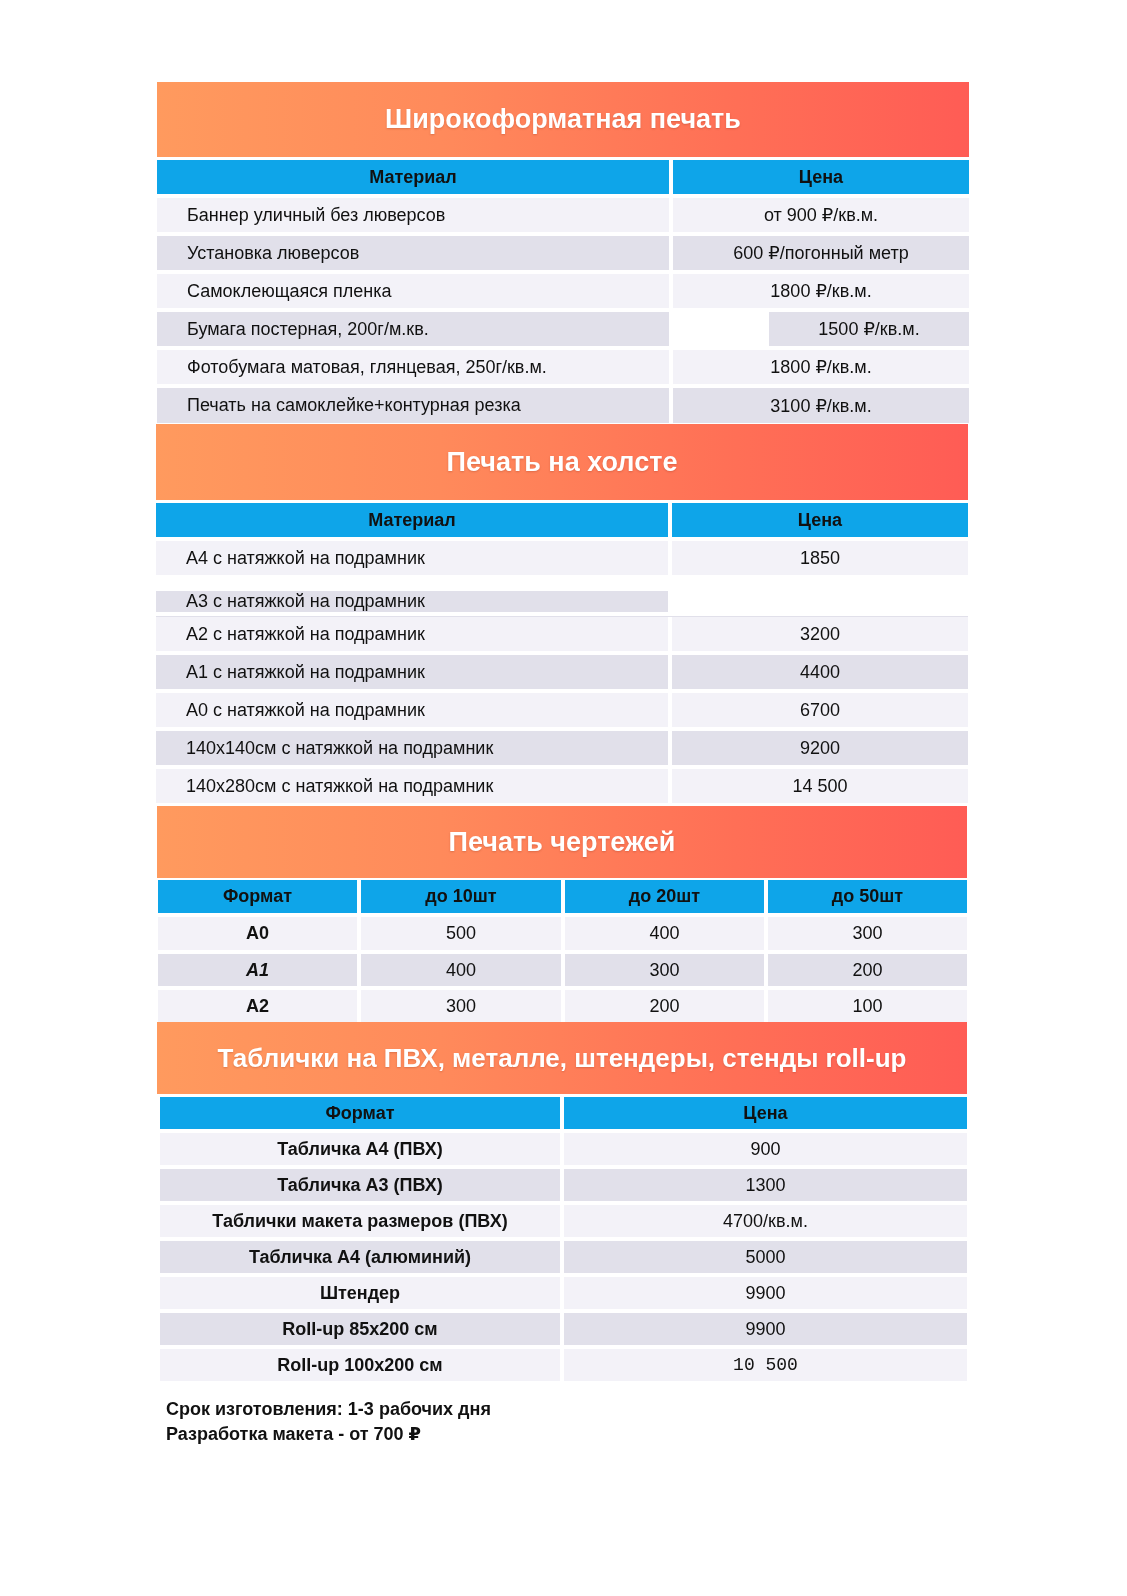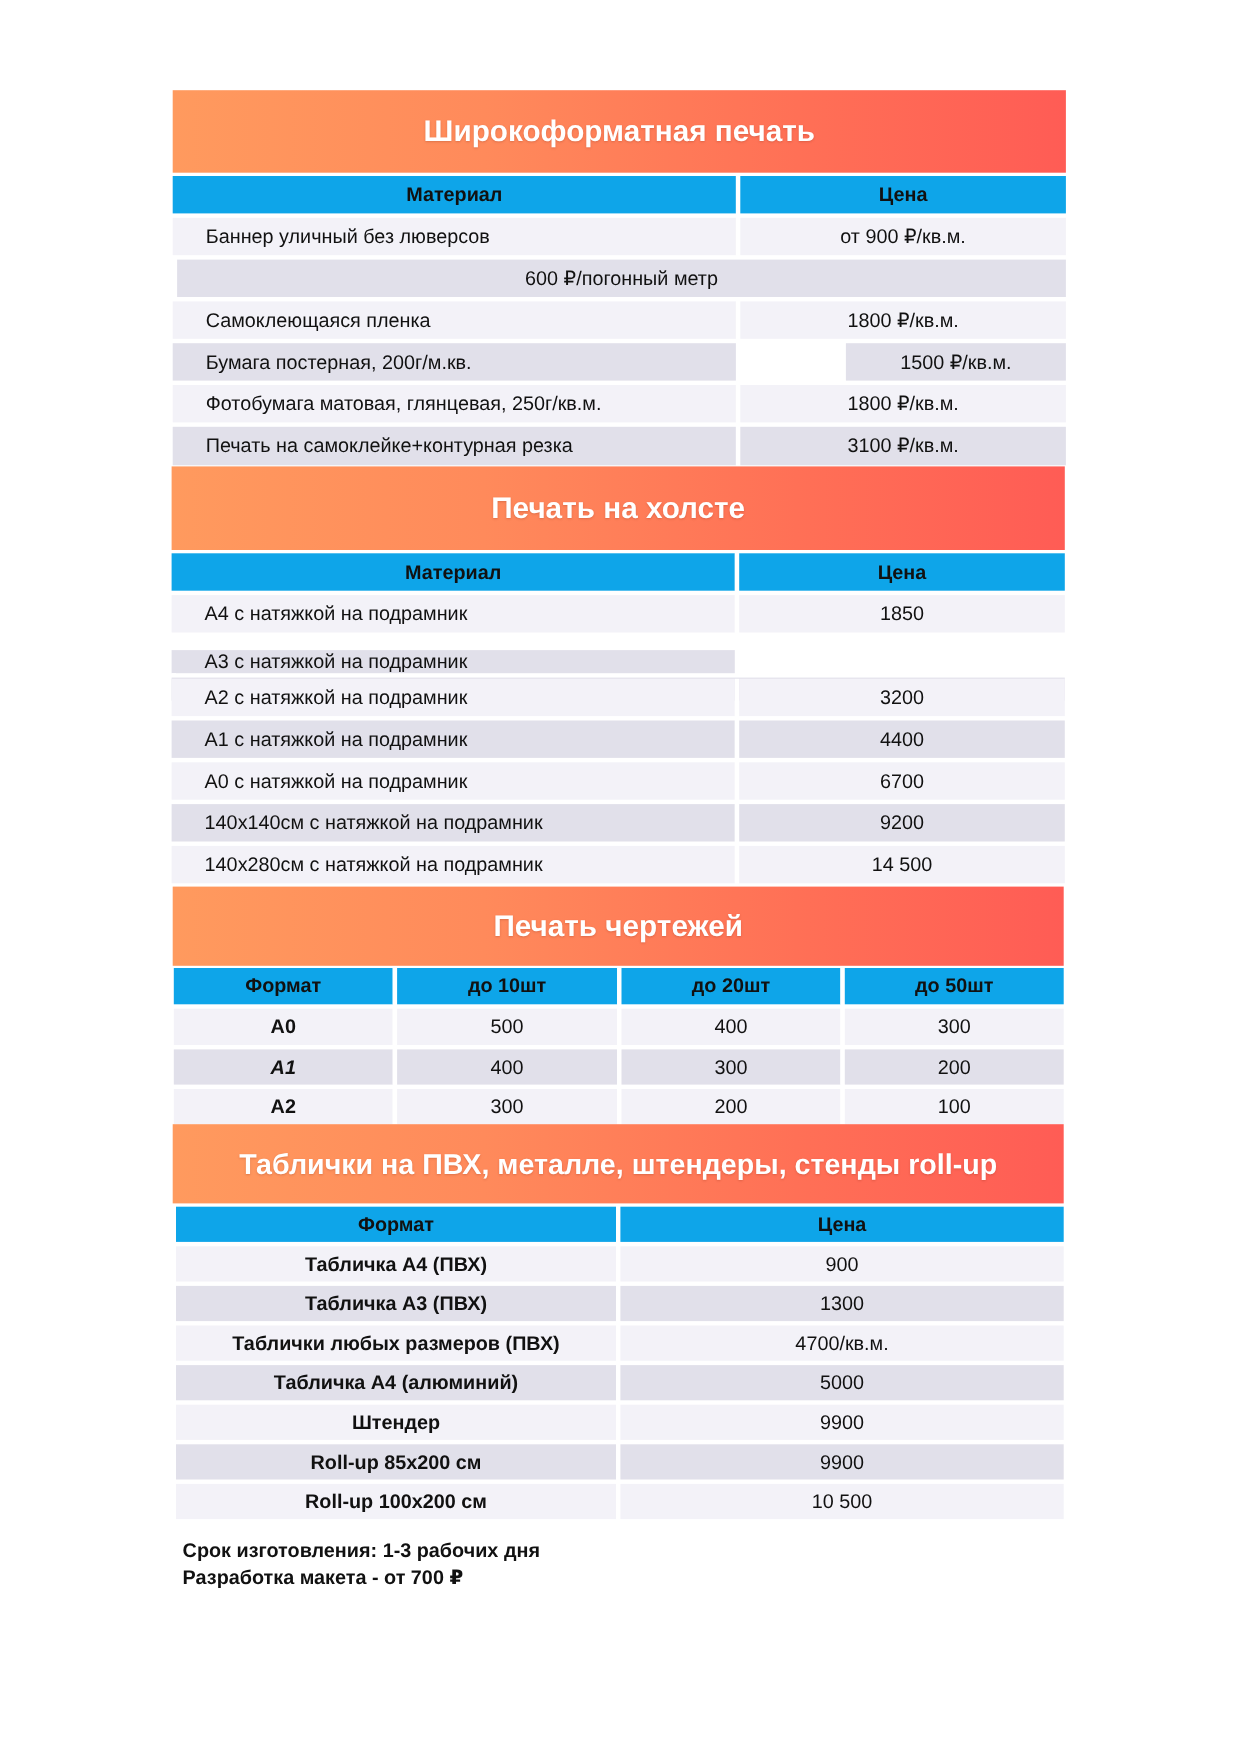--- a/index.html
+++ b/index.html
@@ -35,20 +35,21 @@
     <div class="cell" style="width:512px;">Материал</div>
       <div class="gap"></div>
     <div class="cell" style="flex:1;">Цена</div>
   </div>
   <div class="row odd" style="top:38px; height:34px;">
     <div class="cell left" style="width:512px;">Баннер уличный без люверсов</div>
       <div class="gap"></div>
     <div class="cell" style="flex:1;">от 900 ₽/кв.м.</div>
   </div>
   <div class="row even" style="top:76px; height:34px;">
+    <div class="cell left" style="width:512px;">Установка люверсов</div>
       <div class="gap"></div>
     <div class="cell" style="flex:1;">600 ₽/погонный метр</div>
   </div>
   <div class="row odd" style="top:114px; height:34px;">
     <div class="cell left" style="width:512px;">Самоклеющаяся пленка</div>
       <div class="gap"></div>
     <div class="cell" style="flex:1;">1800 ₽/кв.м.</div>
   </div>
   <div class="row even" style="top:152px; height:34px;gap:48px;">
     <div class="cell left" style="width:512px;">Бумага постерная, 200г/м.кв.</div>
@@ -168,21 +169,21 @@
     <div class="cell first" style="width:400px;">Табличка А4 (ПВХ)</div>
       <div class="gap"></div>
     <div class="cell" style="flex:1;">900</div>
   </div>
   <div class="row even bold" style="top:72px; height:32px;">
     <div class="cell first" style="width:400px;">Табличка А3 (ПВХ)</div>
       <div class="gap"></div>
     <div class="cell" style="flex:1;">1300</div>
   </div>
   <div class="row odd bold" style="top:108px; height:32px;">
-    <div class="cell first" style="width:400px;">Таблички любых размеров (ПВХ)</div>
+    <div class="cell first" style="width:400px;">Таблички макета размеров (ПВХ)</div>
       <div class="gap"></div>
     <div class="cell" style="flex:1;">4700/кв.м.</div>
   </div>
   <div class="row even bold" style="top:144px; height:32px;">
     <div class="cell first" style="width:400px;">Табличка А4 (алюминий)</div>
       <div class="gap"></div>
     <div class="cell" style="flex:1;">5000</div>
   </div>
   <div class="row odd bold" style="top:180px; height:32px;">
     <div class="cell first" style="width:400px;">Штендер</div>
@@ -190,20 +191,20 @@
     <div class="cell" style="flex:1;">9900</div>
   </div>
   <div class="row even bold" style="top:216px; height:32px;">
     <div class="cell first" style="width:400px;">Roll-up 85х200 см</div>
       <div class="gap"></div>
     <div class="cell" style="flex:1;">9900</div>
   </div>
   <div class="row odd bold" style="top:252px; height:32px;">
     <div class="cell first" style="width:400px;">Roll-up 100х200 см</div>
       <div class="gap"></div>
-    <div class="cell" style="flex:1;">10 500</div>
+    <div class="cell" style="flex:1;font-family:Liberation Mono, monospace;">10 500</div>
   </div>
 </div>
 
 <div class="footer">
   <div>Срок изготовления: 1-3 рабочих дня</div>
   <div>Разработка макета - от 700 ₽</div>
 </div>
 
 </body></html>

